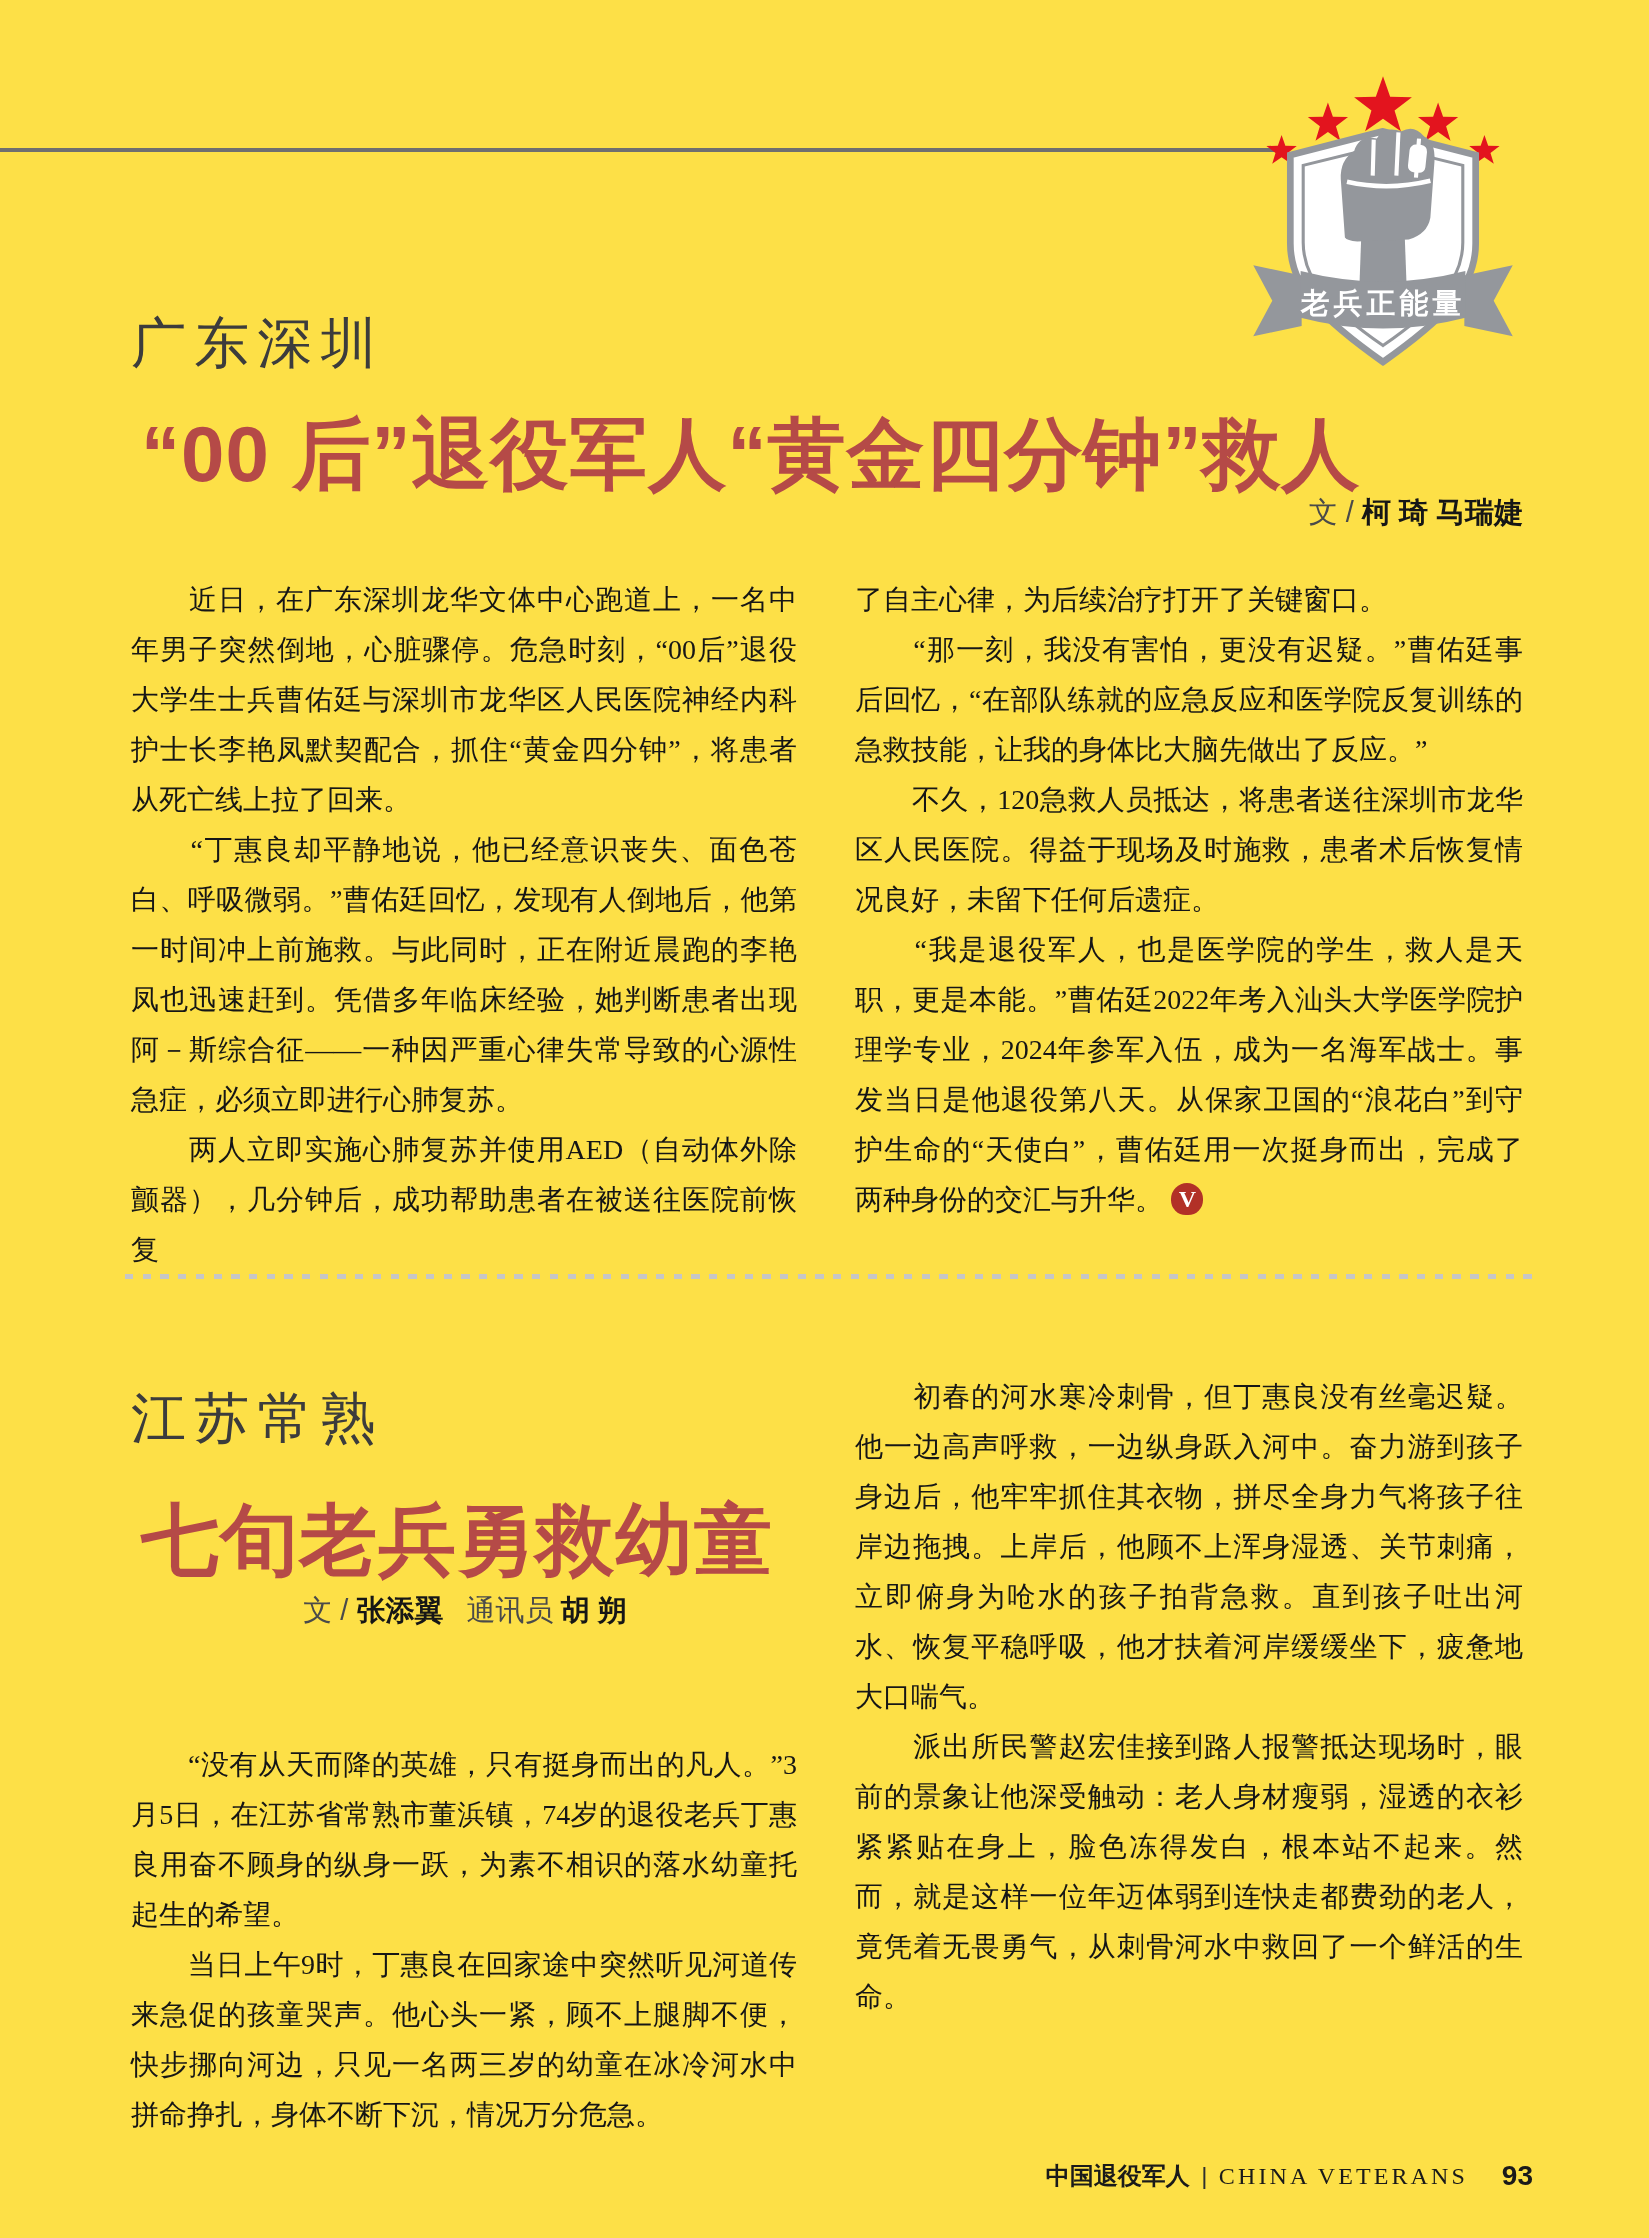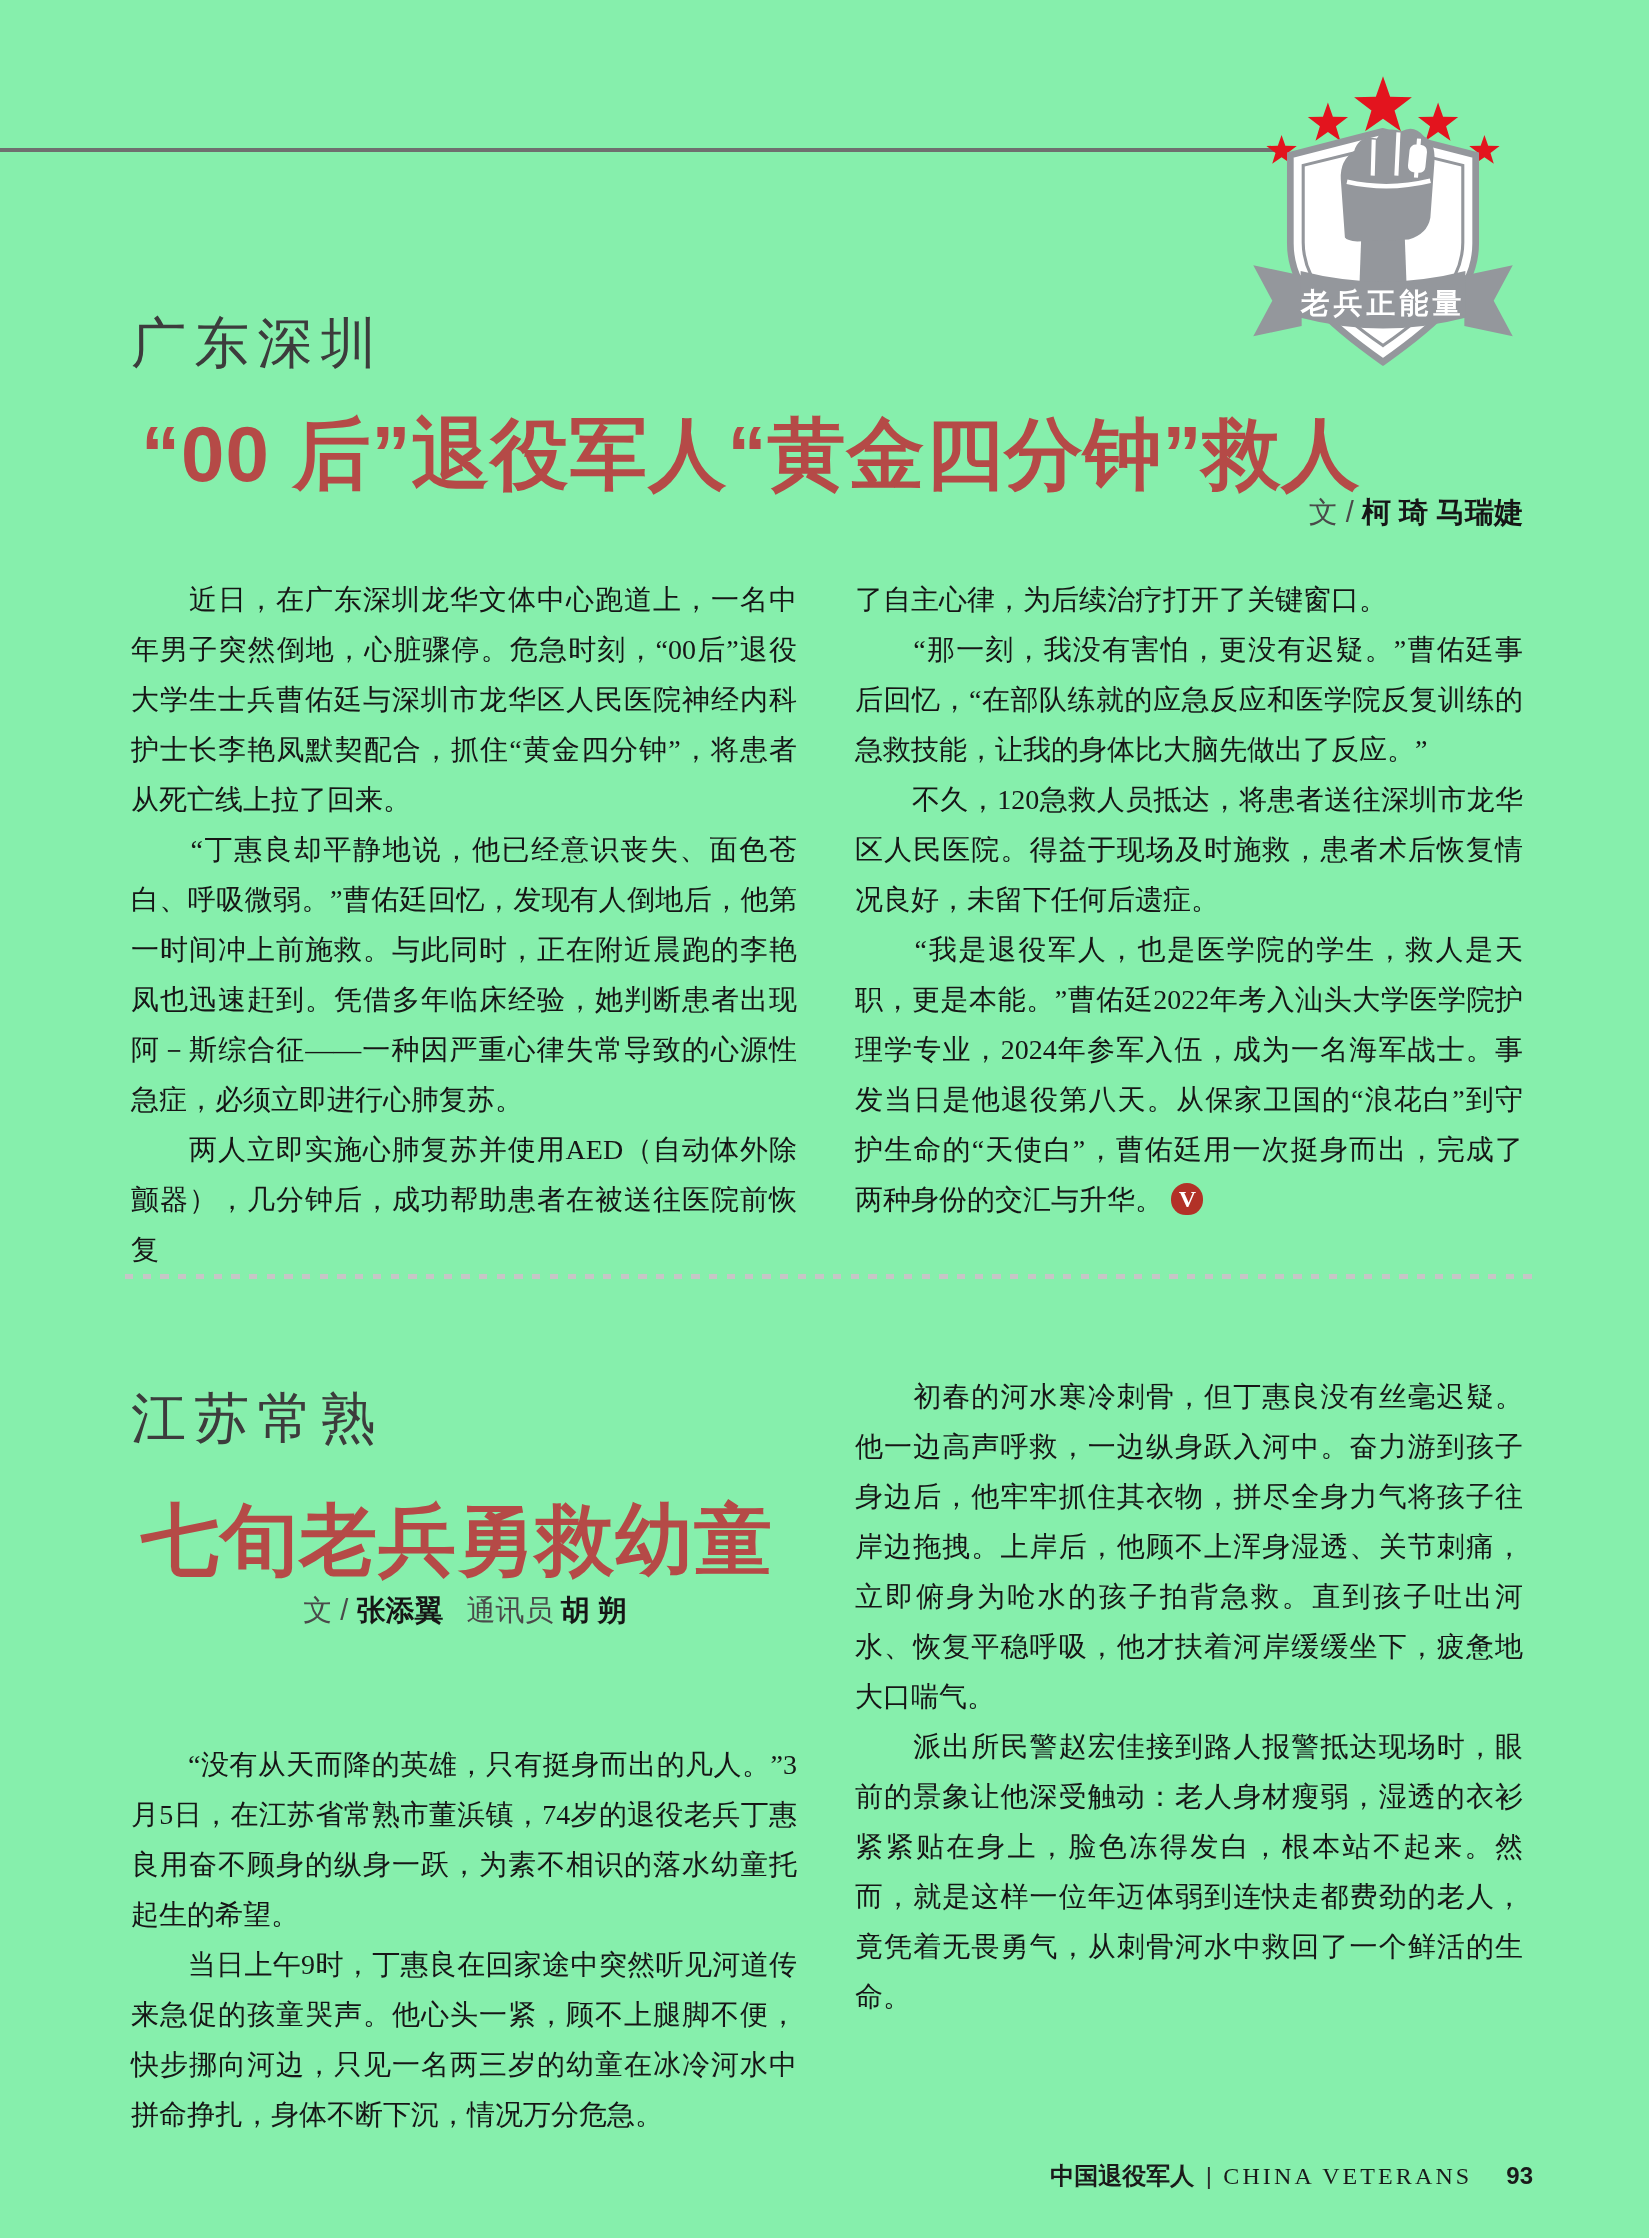--- a/index.html
+++ b/index.html
@@ -1,17 +1,17 @@
 <!DOCTYPE html>
 <html style="font-size:8.3px"><head>
 <meta charset="utf-8">
 <style>
   html,body { margin:0; padding:0; background:#ffffff; }
   .page {
-    position:relative; width:1650px; height:2239px; background:#86efac;
+    position:relative; width:1650px; height:2239px; background:#fde047;
     overflow:hidden; font-family:"Liberation Sans", sans-serif;
   }
   
   .rule { position:absolute; left:0; top:148px; width:1277px; height:4.2px; background:#6f6f6f; }
 
   
   .logo { position:absolute; left:1244px; top:72px; width:278px; height:302px; }
 
   
   .kicker {
@@ -64,21 +64,21 @@
   }
 
   
   .footer {
     position:absolute; top:2160px; right:117px;
     display:flex; align-items:center; color:#1a1a1a; white-space:nowrap;
   }
   .f-cn  { font-size:24px; font-weight:700; }
   .f-sep { font-size:24px; font-weight:400; color:#2e2e2e; margin:0 11.4px; }
   .f-en  { font-family:"Liberation Serif","DejaVu Serif",serif; font-size:24px; letter-spacing:3.1px; }
-  .f-num { font-size:24px; font-weight:700; margin-left:34px; }
+  .f-num { font-size:28px; font-weight:700; margin-left:34px; }
 </style>
 </head>
 <body>
 
 <div class="page">
 
   <div class="rule"></div>
 
   <svg class="logo" viewBox="0 0 540 580">
     <defs>

